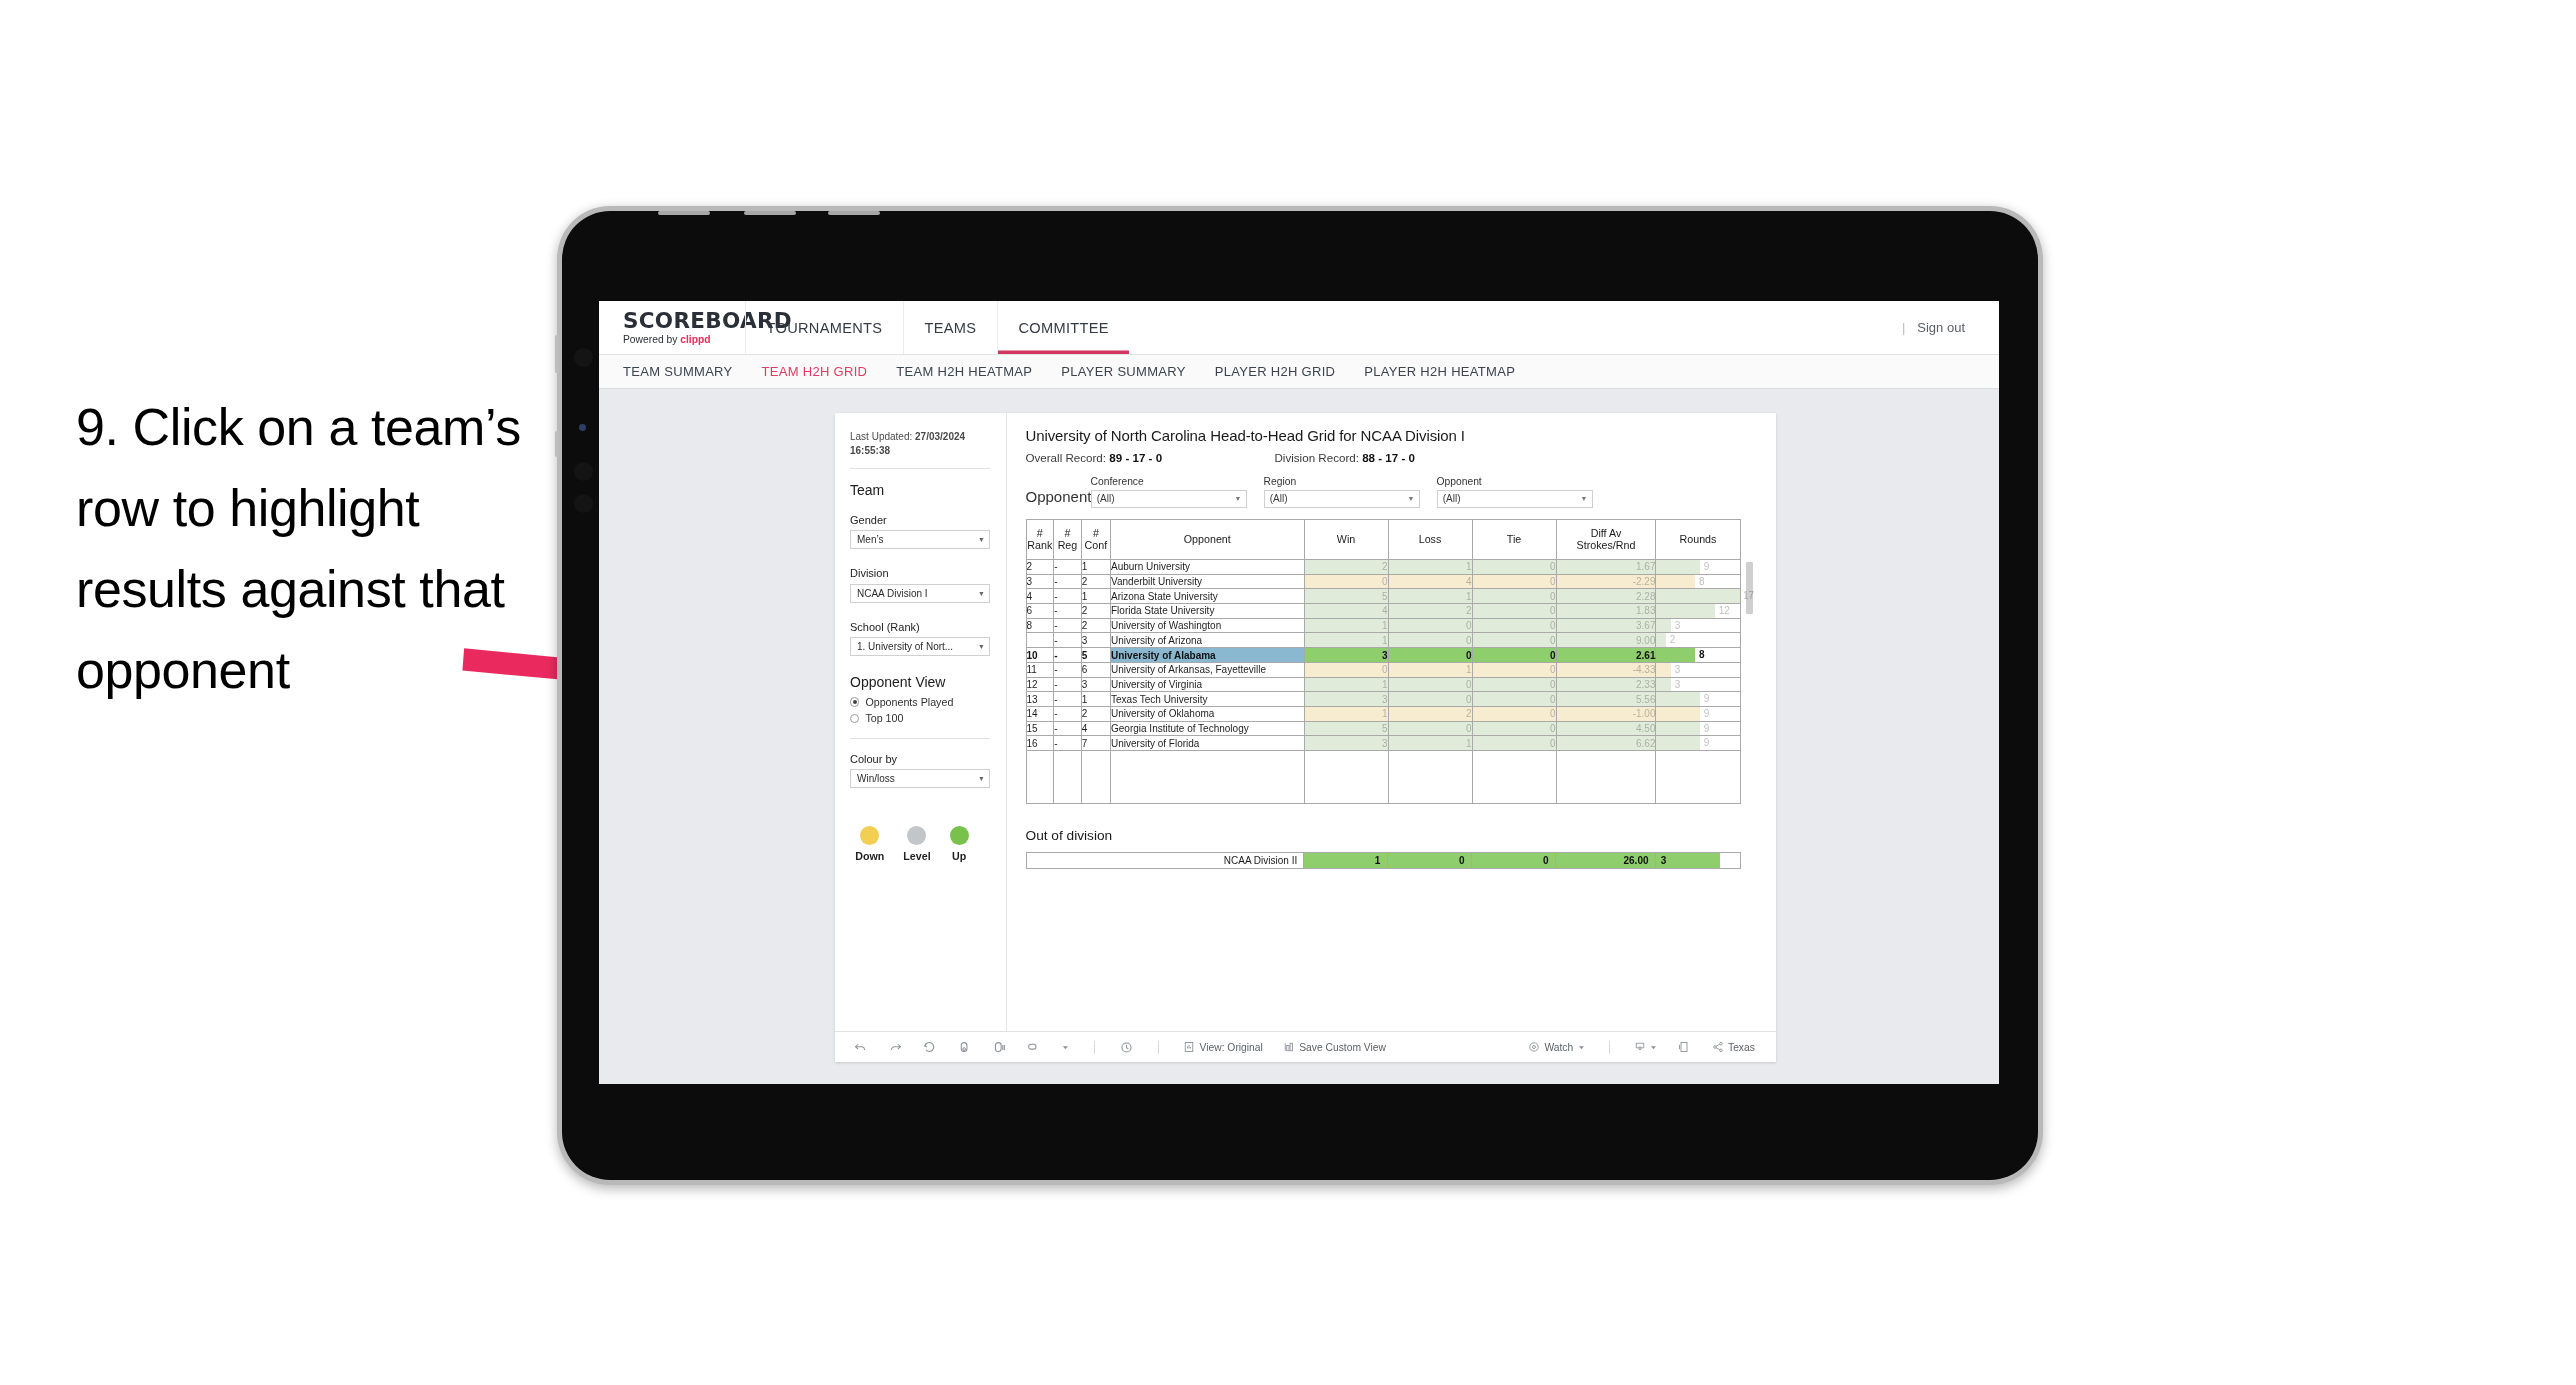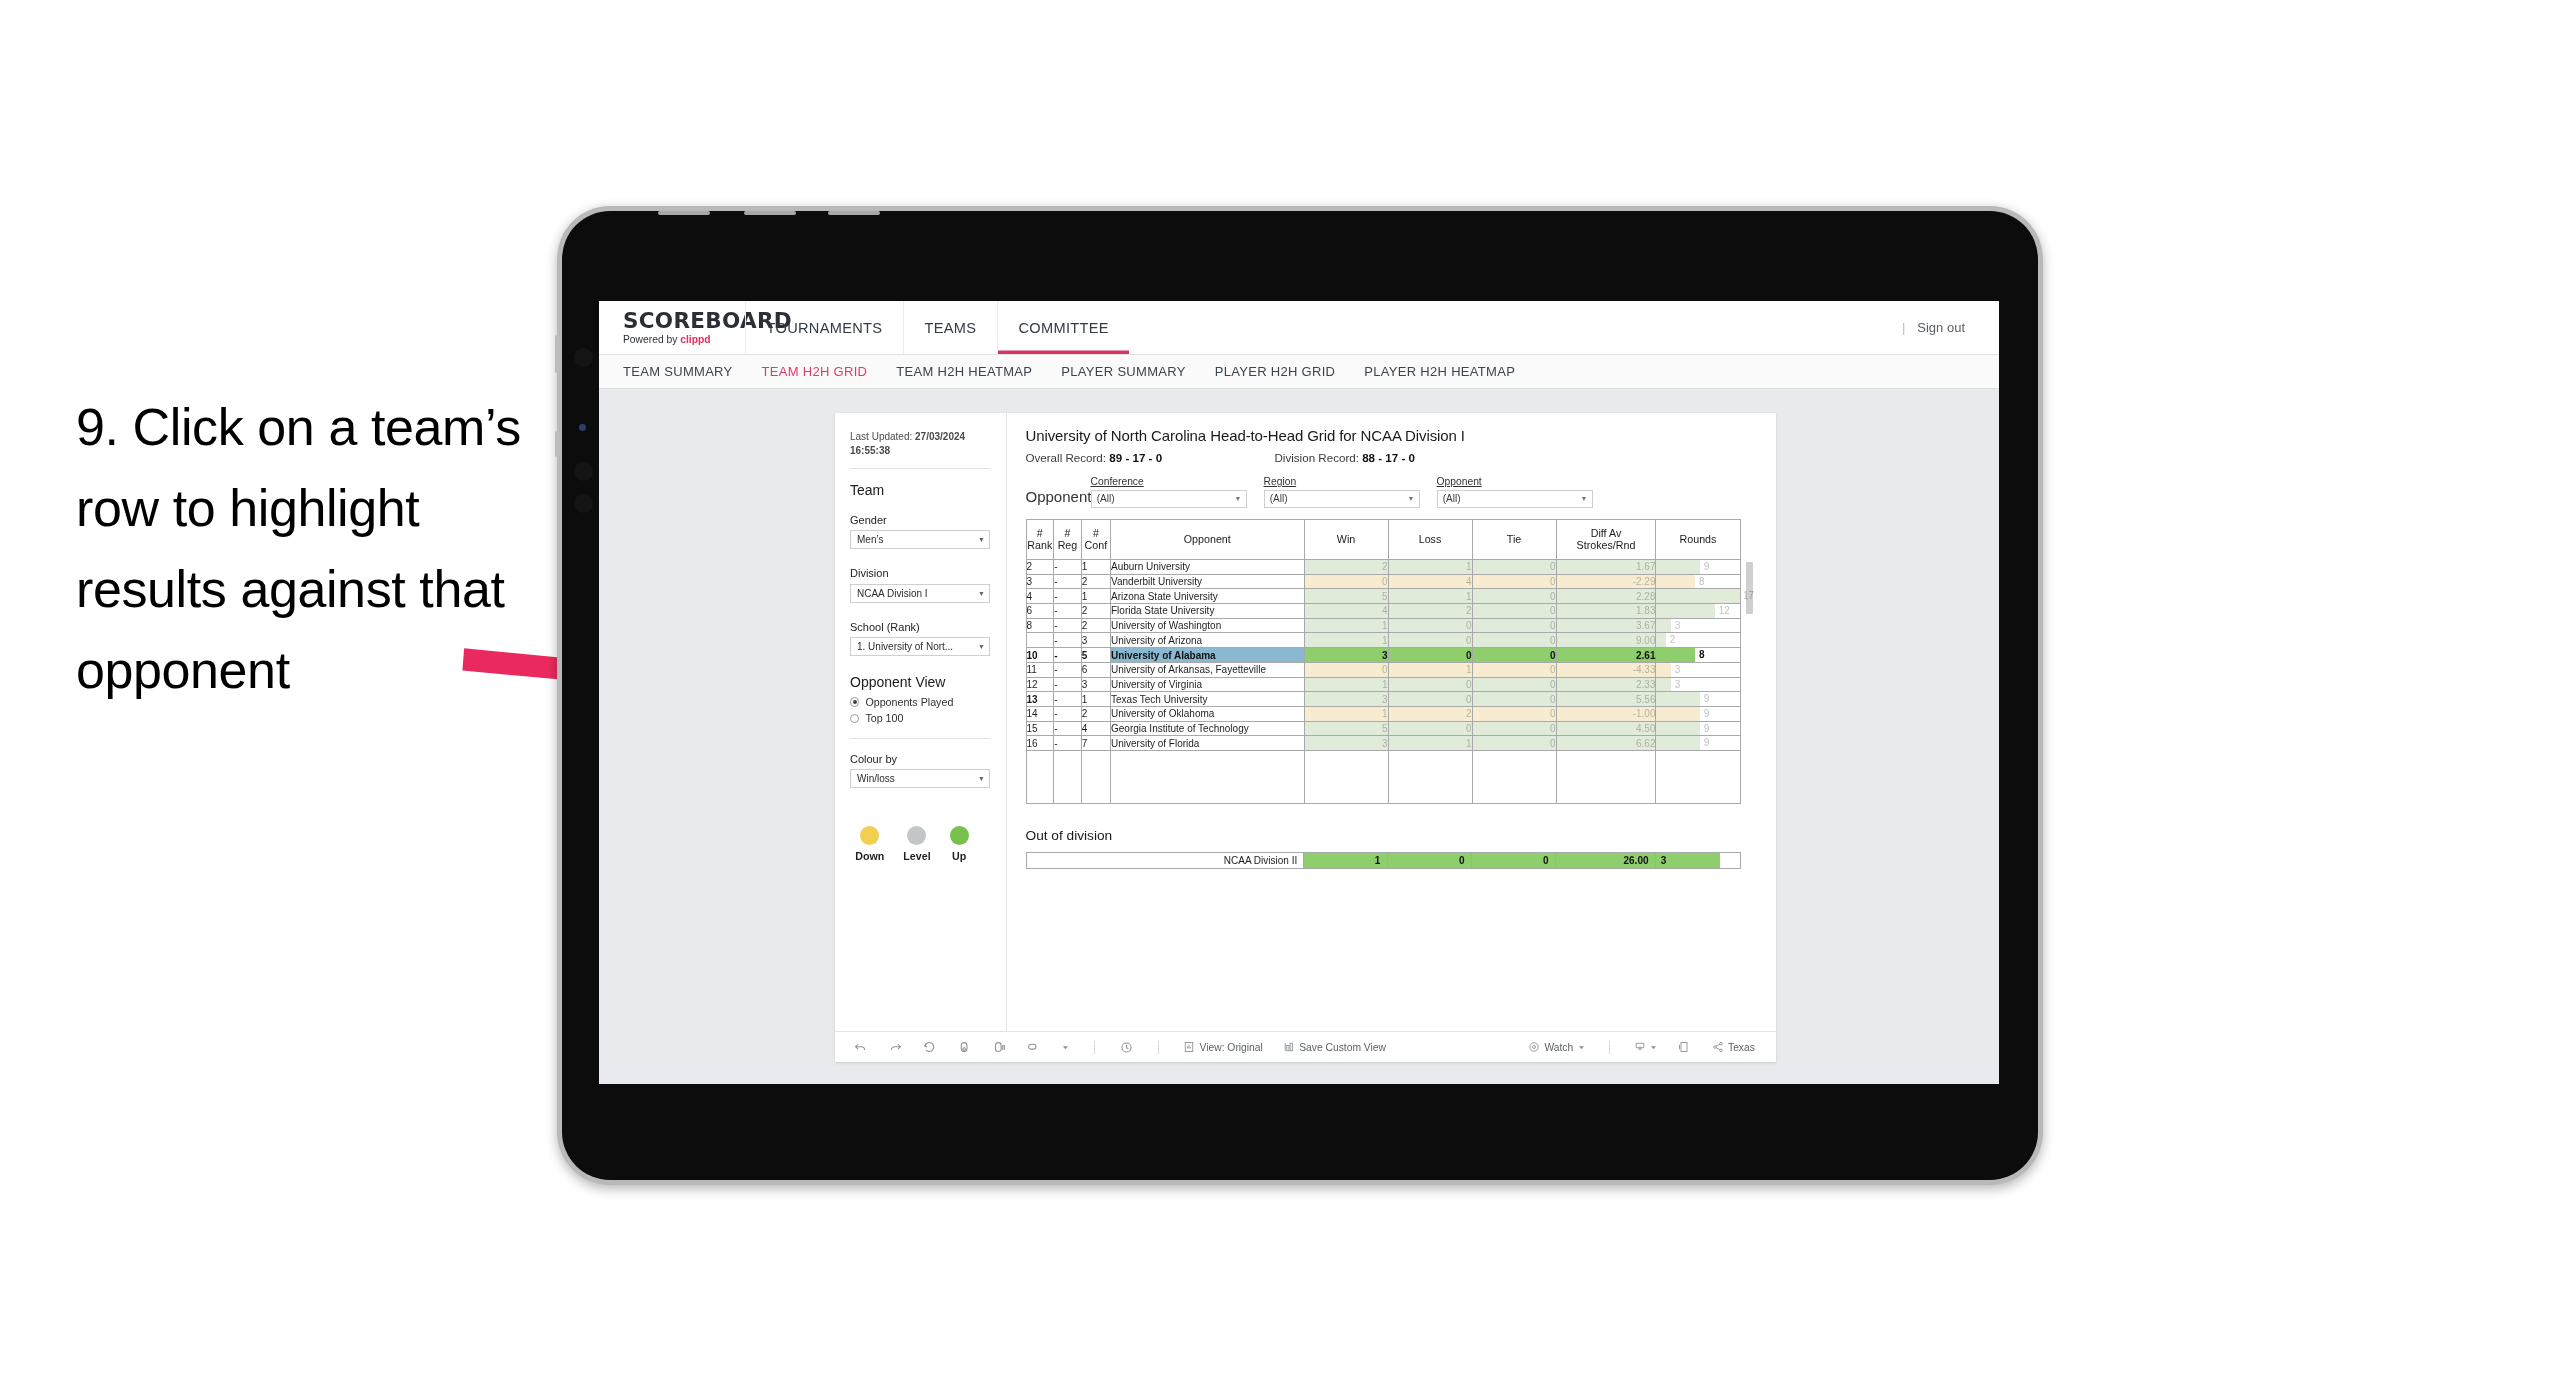--- a/index.html
+++ b/index.html
@@ -131,21 +131,21 @@
 
   
   #viz { flex: 1; padding: 13.7px 17px 0 19px; min-width: 0; position: relative; }
   #viz-title { font-size: 15px; color: #1a1a1a; margin-bottom: 7.7px; letter-spacing: -0.1px; }
   #records { display: flex; font-size: 11.6px; color: #3a3a3a; margin-bottom: 12px; }
   #records .r1 { width: 249px; }
   #records b { font-weight: 700; color: #111; }
   #filters { display: flex; align-items: flex-end; margin-bottom: 11px; }
   #filters .oplbl { font-size: 15px; color: #333; padding-bottom: 3.4px; width: 65px; }
   .fgroup { width: 156px; margin-right: 17px; }
-  .fgroup .fl { font-size: 10.3px; color: #333; margin-bottom: 2.6px; text-decoration: underline; }
+  .fgroup .fl { font-size: 10.3px; color: #333; margin-bottom: 2.6px; }
   .fsel {
     height: 18px; border: 0.9px solid #cfcfcf; background: #fff;
     display: flex; align-items: center; justify-content: space-between;
     padding: 0 4.3px 0 5.2px; font-size: 10px; color: #3a3a3a; cursor: pointer;
   }
   .fsel .car { font-size: 6.9px; color: #777; }
 
   
   #tbl-outer { position: relative; width: 100%; }
   table.grid { border-collapse: collapse; width: 715px; table-layout: fixed; font-size: 10px; color: #1e1e1e; }
@@ -448,21 +448,21 @@
                     <td class="c-reg" style="background:#fff;">-</td>
                     <td class="c-conf" style="background:#fff;">3</td>
                     <td class="c-opp" style="background:#fff;">University of Virginia</td>
                     <td class="c-num" style="background:#e0ecd9;color:rgba(40,40,40,0.30);">1</td>
                     <td class="c-num" style="background:#e0ecd9;color:rgba(40,40,40,0.30);">0</td>
                     <td class="c-num" style="background:#e0ecd9;color:rgba(40,40,40,0.30);">0</td>
                     <td class="c-num" style="background:#e0ecd9;color:rgba(40,40,40,0.30);">2.33</td>
                     <td class="c-rounds"><div class="rbar" style="width: 18%; background: rgb(224, 236, 217);"></div><span class="rtxt" style="color: rgba(40, 40, 40, 0.3); margin-left: calc(18% + 0px);">3</span></td>
                   </tr>
                   <tr>
-                    <td class="c-rank" style="background:#fff;font-weight:bold;">13</td>
+                    <td class="c-rank" style="background:#fff;">13</td>
                     <td class="c-reg" style="background:#fff;">-</td>
                     <td class="c-conf" style="background:#fff;">1</td>
                     <td class="c-opp" style="background:#fff;">Texas Tech University</td>
                     <td class="c-num" style="background:#e0ecd9;color:rgba(40,40,40,0.30);">3</td>
                     <td class="c-num" style="background:#e0ecd9;color:rgba(40,40,40,0.30);">0</td>
                     <td class="c-num" style="background:#e0ecd9;color:rgba(40,40,40,0.30);">0</td>
                     <td class="c-num" style="background:#e0ecd9;color:rgba(40,40,40,0.30);">5.56</td>
                     <td class="c-rounds"><div class="rbar" style="width: 53%; background: rgb(224, 236, 217);"></div><span class="rtxt" style="color: rgba(40, 40, 40, 0.3); margin-left: calc(53% + 0px);">9</span></td>
                   </tr>
                   <tr>

